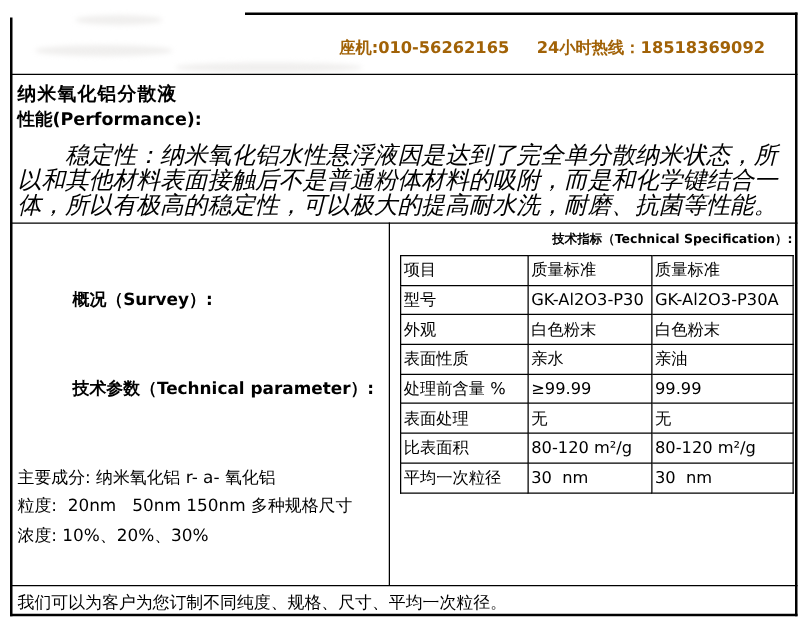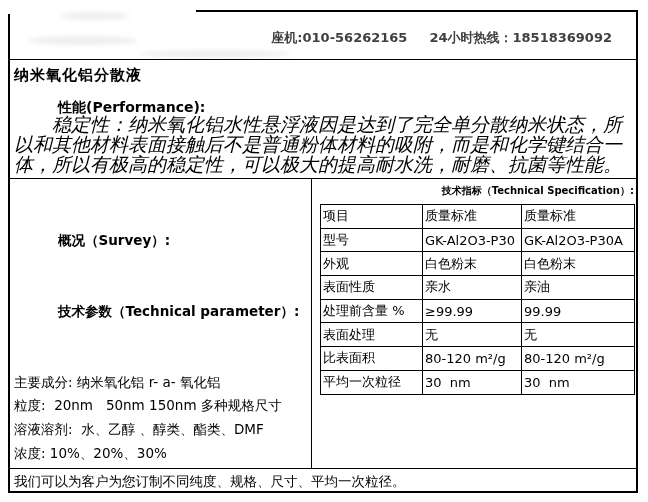--- a/index.html
+++ b/index.html
@@ -22,32 +22,32 @@
   .divider-footer  { top: 468px; left: 8px; width: 630px; height: 1px; }
   .divider-vertical{ top: 178px; left: 311px; width: 1px; height: 290px; }
 
   .watermark { position: absolute; background: #f0efee; border-radius: 50%; filter: blur(2px); }
   .wm1 { top: 36px; left: 28px;  width: 110px; height: 9px; }
   .wm2 { top: 50px; left: 140px; width: 150px; height: 8px; }
   .wm3 { top: 12px; left: 60px;  width: 70px;  height: 8px; }
 
   .contact {
     position: absolute; top: 29px; right: 36px;
-    font-size: 13px; font-weight: bold; color: #404040;
+    font-size: 13px; font-weight: bold; color: #a16207;
     white-space: pre;
   }
   .contact .gap { display: inline-block; width: 22px; }
 
   .doc-title {
     position: absolute; top: 66px; left: 14px;
     font-size: 15px; font-weight: bold; letter-spacing: 1px;
   }
   .perf-heading {
-    position: absolute; top: 99px; left: 14px;
-    font-size: 14px; font-weight: bold; margin-left: 44px;
+    position: absolute; top: 87px; left: 14px;
+    font-size: 14px; font-weight: bold;
   }
   .perf-body {
     position: absolute; top: 114px; left: 14px; width: 620px;
     font-size: 19px; line-height: 20px;
     text-indent: 2em;
     font-style: italic;
   }
 
   .left-col {
     position: absolute; top: 182px; left: 14px; width: 292px;
@@ -103,21 +103,21 @@
 
   <div class="contact"><span>座机:010-56262165</span><span class="gap"></span><span>24小时热线：18518369092</span></div>
 
   <div class="doc-title">纳米氧化铝分散液</div>
   <div class="perf-heading">性能(Performance):</div>
   <div class="perf-body">稳定性：纳米氧化铝水性悬浮液因是达到了完全单分散纳米状态，所以和其他材料表面接触后不是普通粉体材料的吸附，而是和化学键结合一体，所以有极高的稳定性，可以极大的提高耐水洗，耐磨、抗菌等性能。</div>
 
   <div class="left-col">
     <div class="bold">概况（Survey）:</div>
     <div class="bold">技术参数（Technical parameter）:</div>
-    <div><div>主要成分: 纳米氧化铝 r- a- 氧化铝</div><div>粒度:  20nm   50nm 150nm 多种规格尺寸</div><div>溶液溶剂:  水、乙醇 、醇类、酯类、DMF</div><div>浓度: 10%、20%、30%</div></div>
+    <div><div>主要成分: 纳米氧化铝 r- a- 氧化铝</div><div>粒度:  20nm   50nm 150nm 多种规格尺寸</div><div>浓度: 10%、20%、30%</div></div>
     
     
     
   </div>
 
   <div class="right-col">
     <div class="spec-heading">技术指标（Technical Specification）:</div>
     <table class="spec">
       <colgroup>
           <col class="c1">

